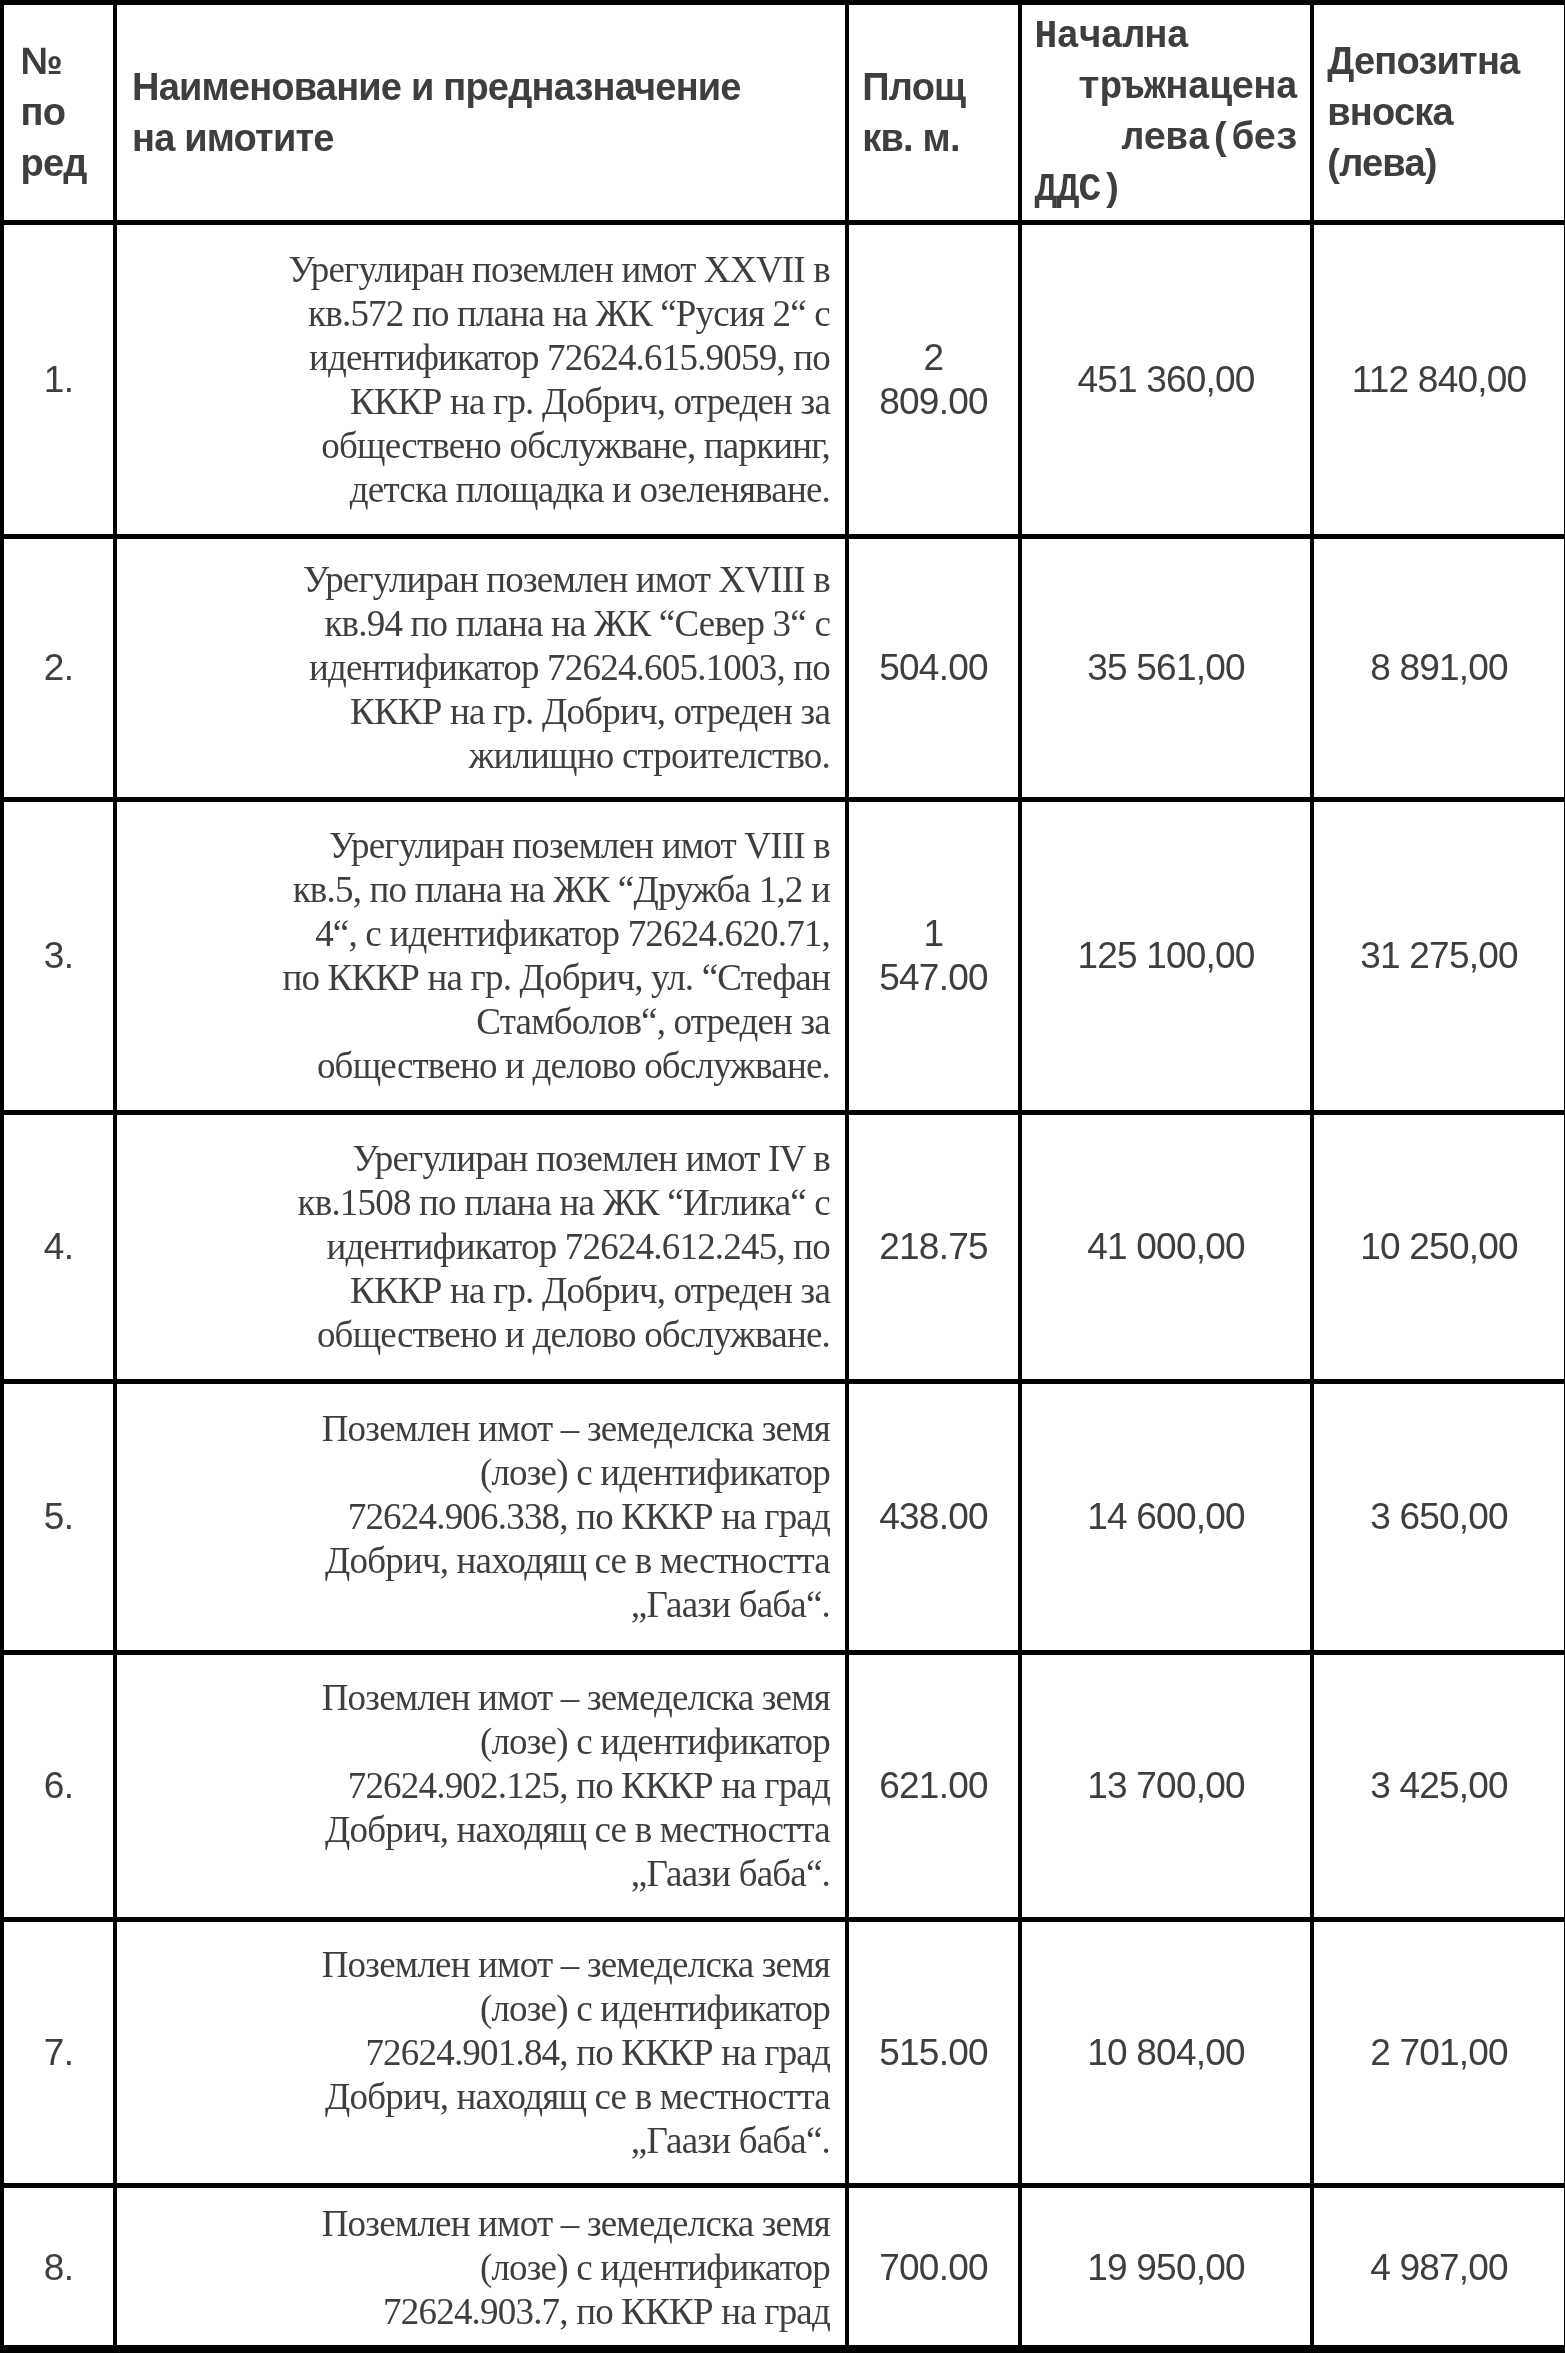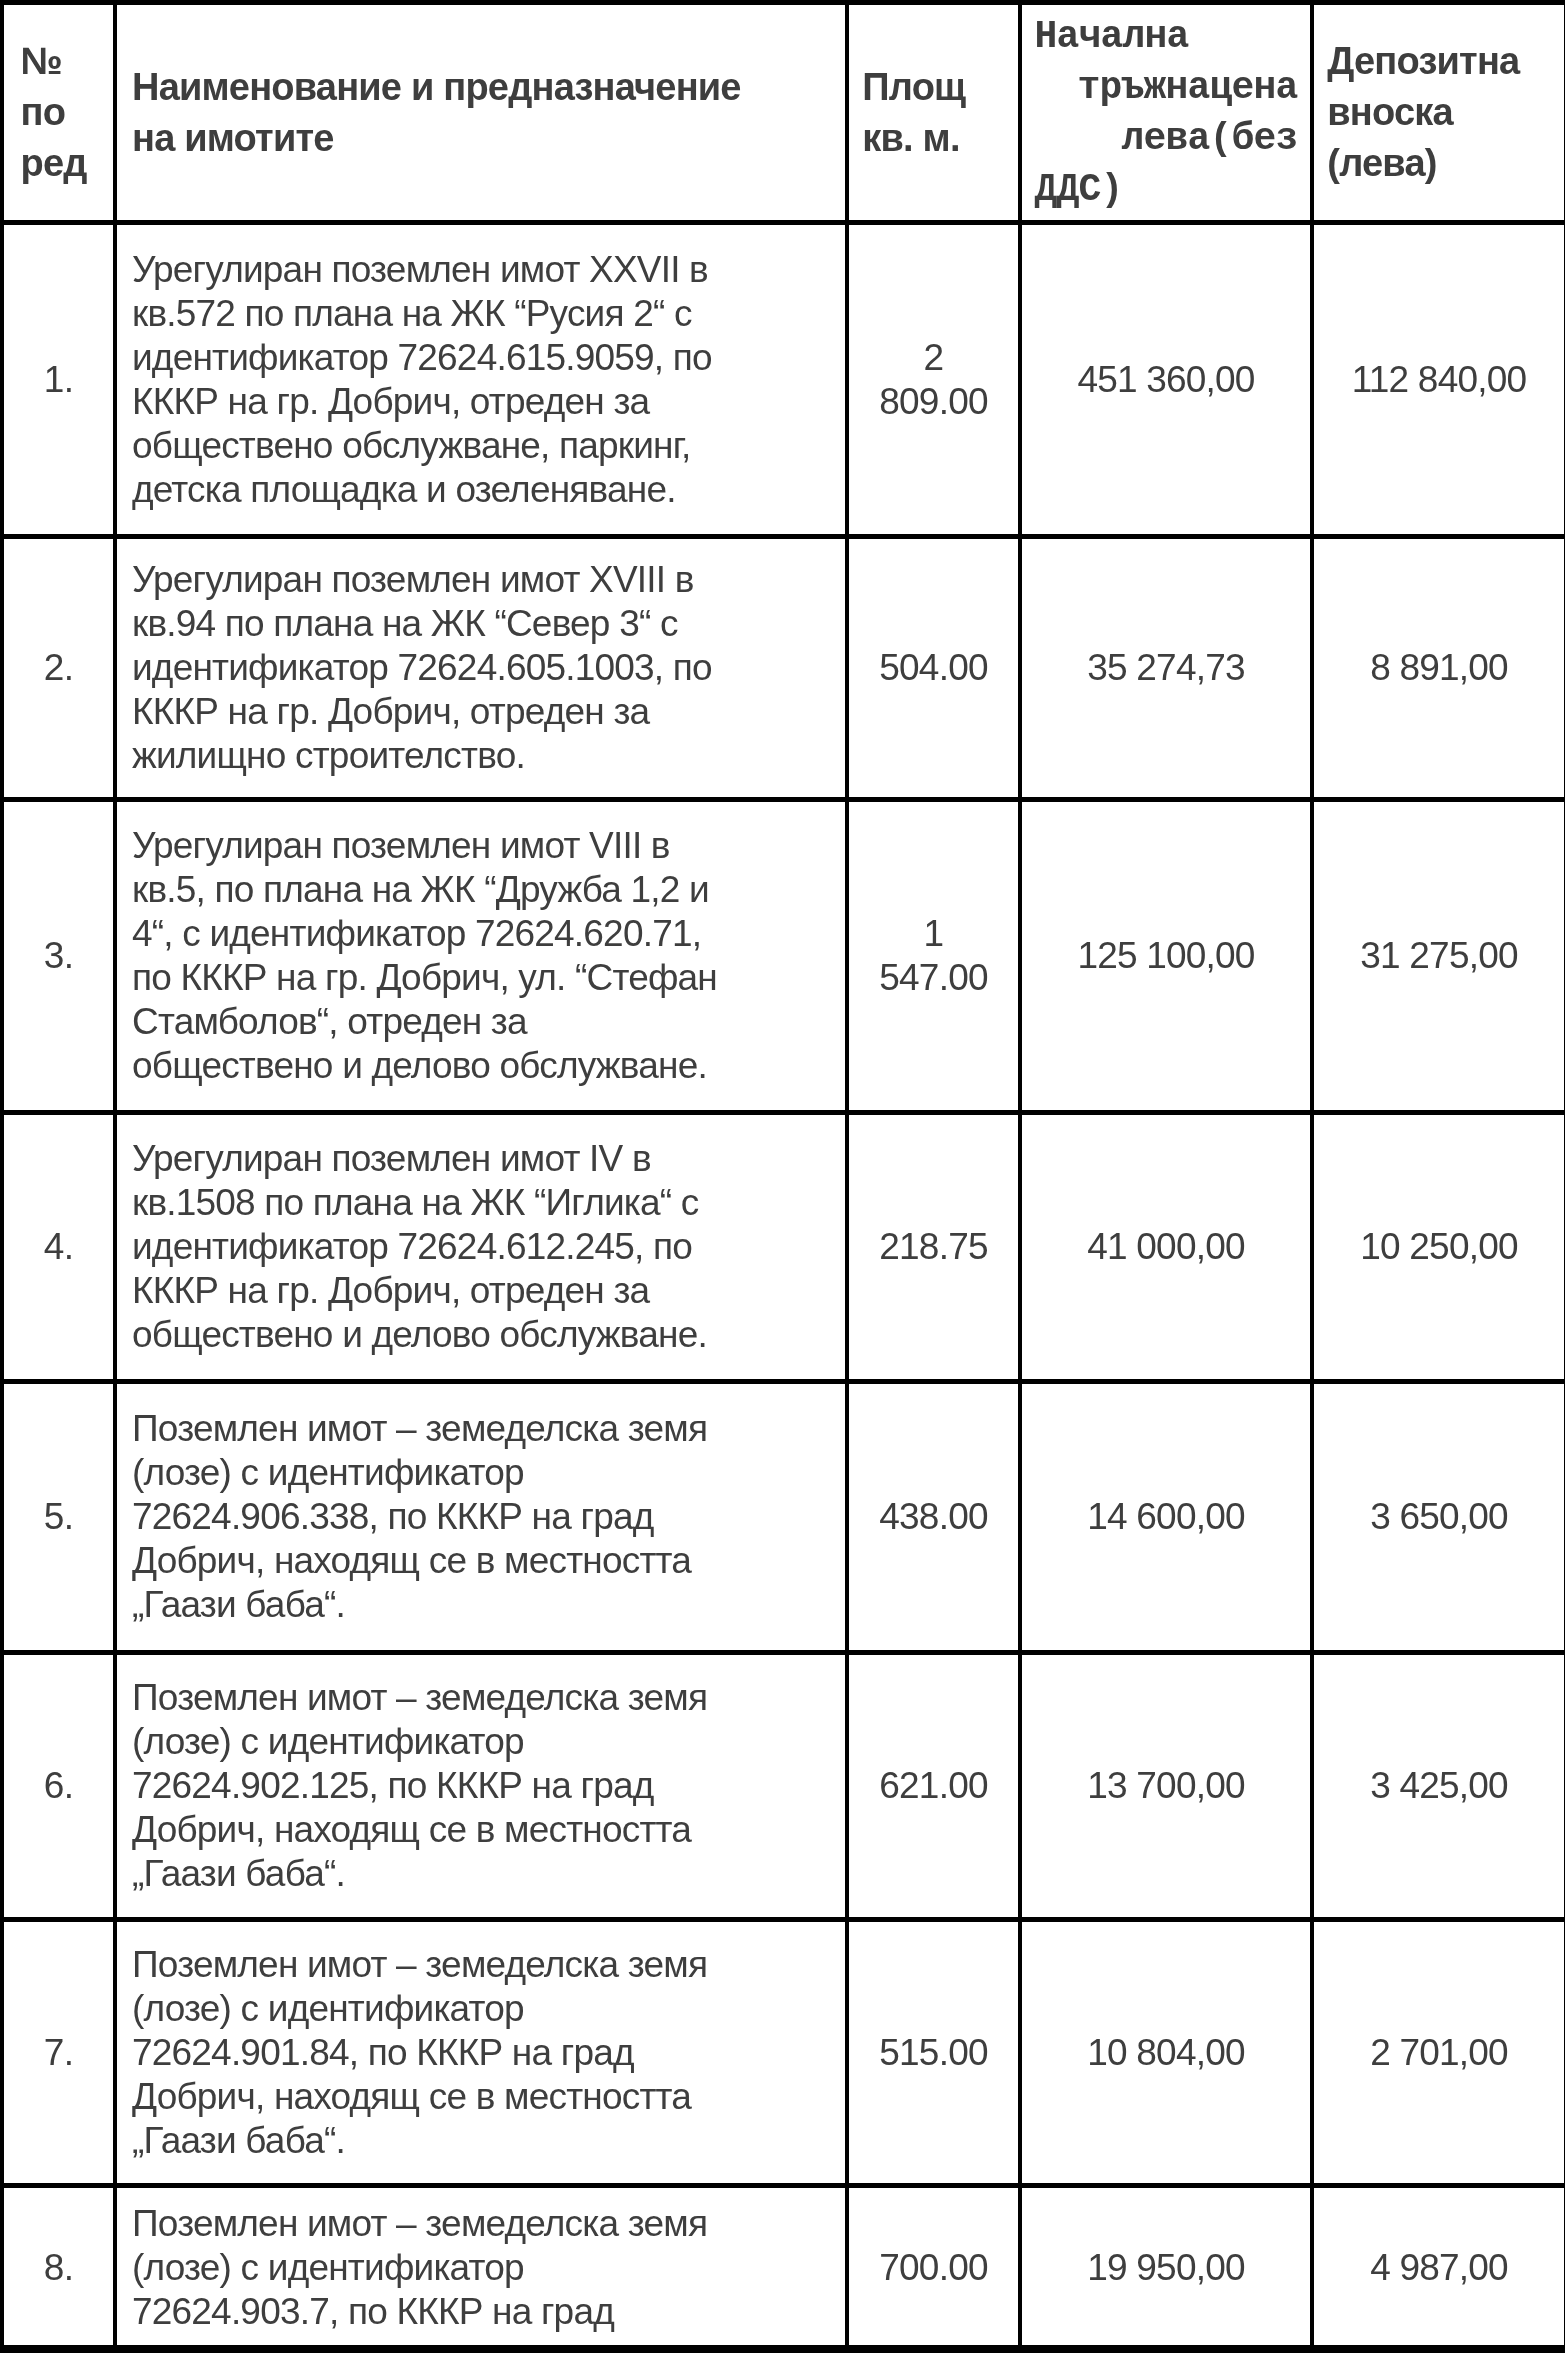--- a/index.html
+++ b/index.html
@@ -30,21 +30,21 @@
     box-sizing: border-box;
   }
   
   td {
     font-size: 37px;
     line-height: 44px;
     letter-spacing: -0.8px;
     white-space: pre-line;
   }
   td.rownum { text-align: center; padding: 5px 3.3px; }
-  td.desc   { text-align: left; padding: 11.6px 15px; }
+  td.desc   { text-align: right; padding: 11.6px 15px; font-family: Liberation Serif, serif; }
   td.center { text-align: center; padding: 5px 6.6px; }
   
   th {
     font-size: 38px;
     line-height: 51px;
     font-weight: bold;
     letter-spacing: -0.8px;
     white-space: pre-line;
     text-align: left;
   }
@@ -127,21 +127,21 @@
       <td class="center">112 840,00</td>
     </tr>
     <tr class="r2">
       <td class="rownum">2.</td>
       <td class="desc">Урегулиран поземлен имот XVIII в
 кв.94 по плана на ЖК “Север 3“ с
 идентификатор 72624.605.1003, по
 КККР на гр. Добрич, отреден за
 жилищно строителство.</td>
       <td class="center">504.00</td>
-      <td class="center">35 274,73</td>
+      <td class="center">35 561,00</td>
       <td class="center">8 891,00</td>
     </tr>
     <tr class="r3">
       <td class="rownum">3.</td>
       <td class="desc">Урегулиран поземлен имот VIII в
 кв.5, по плана на ЖК “Дружба 1,2 и
 4“, с идентификатор 72624.620.71,
 по КККР на гр. Добрич, ул. “Стефан
 Стамболов“, отреден за
 обществено и делово обслужване.</td>

